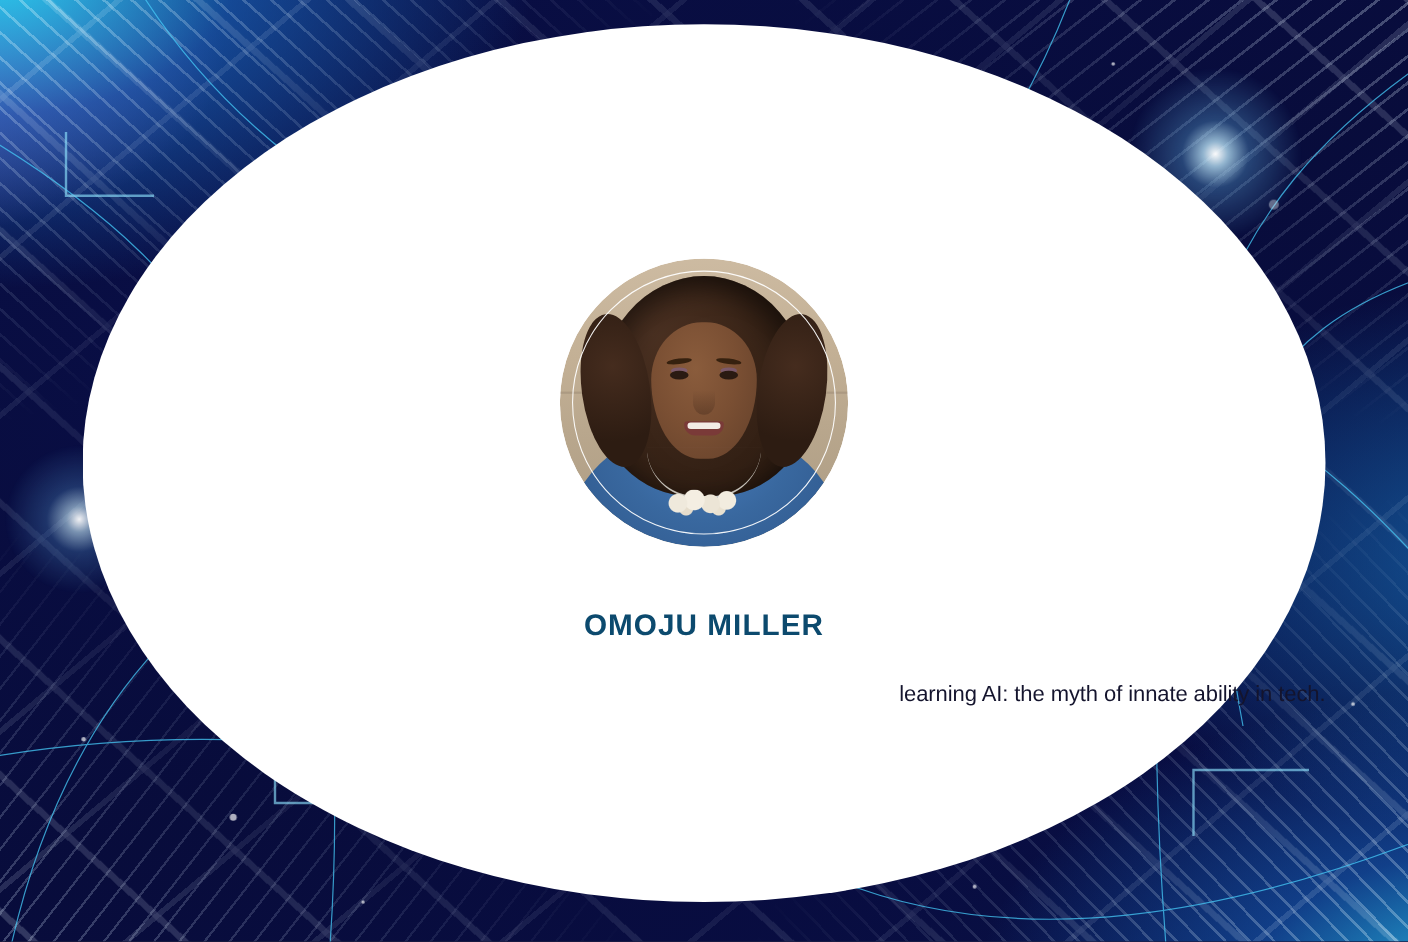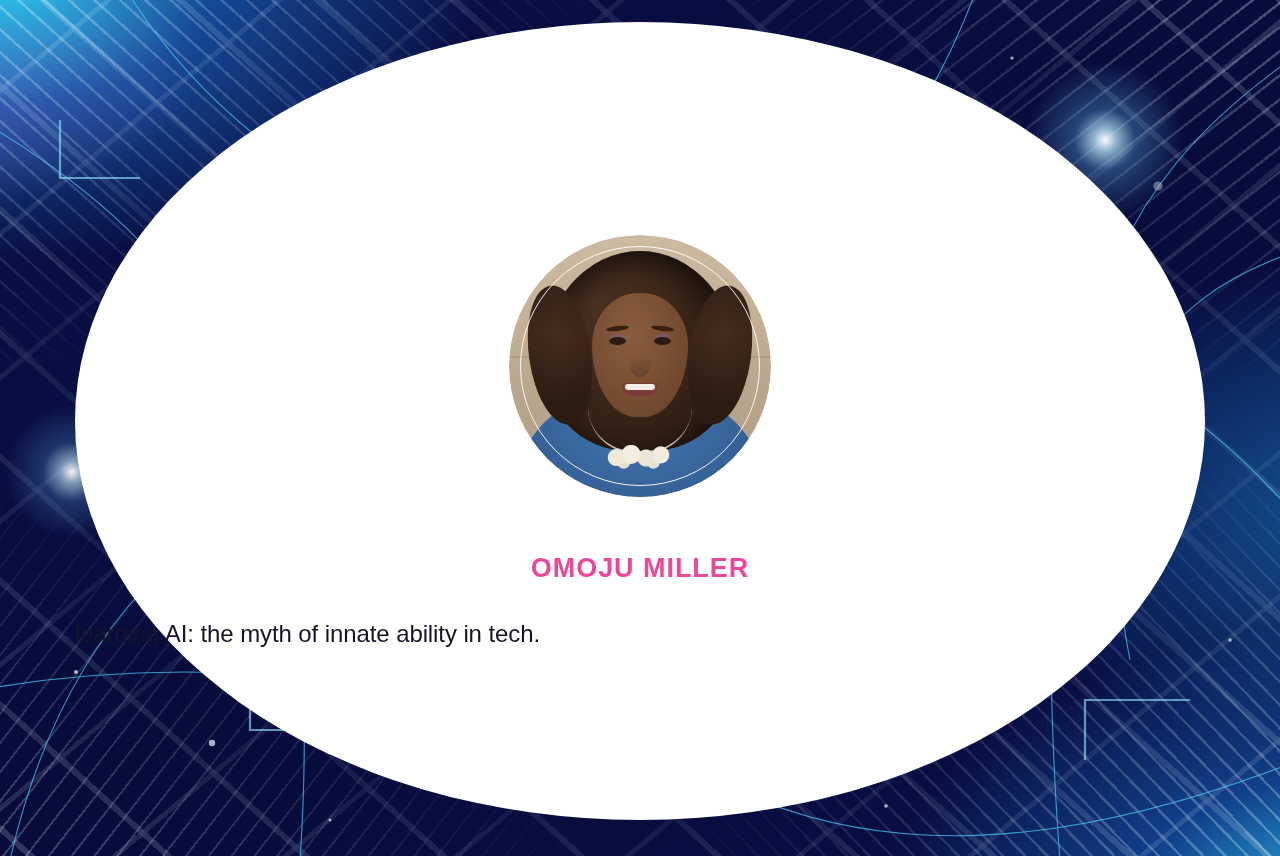--- a/index.html
+++ b/index.html
@@ -246,28 +246,28 @@
   }
 
   
   #name {
     position:absolute;
     left:0; right:0; top:531px;
     text-align:center;
     font-size:27px;
     font-weight:700;
     letter-spacing:.035em;
-    color:#ec4899;
+    color:#0c4a6e;
     white-space:nowrap;
   }
   #talk {
     position:absolute;
     left:0; right:0; top:598px;
-    text-align:left;
-    font-size:24px;
+    text-align:right;
+    font-size:20px;
     font-weight:400;
     letter-spacing:-.004em;
     color:#14142d;
     white-space:nowrap;
   }
 </style>
 </head>
 <body>
 
 <div id="stage">

